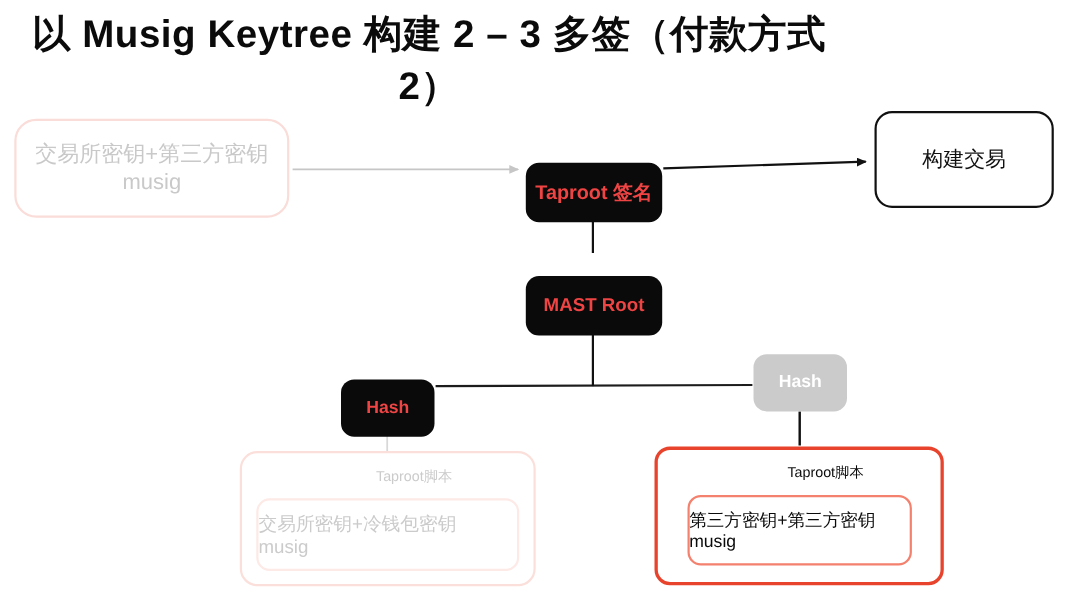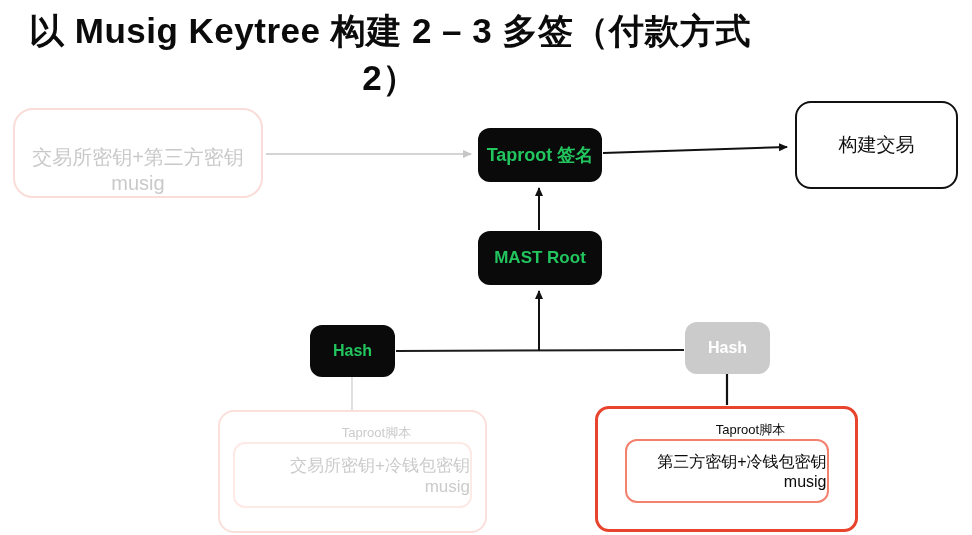--- a/index.html
+++ b/index.html
@@ -26,23 +26,24 @@
     position: absolute;
     display: flex;
     flex-direction: column;
     align-items: center;
     justify-content: center;
     text-align: center;
   }
   
   .node.black {
     background: #0a0a0a;
-    color: #22c55e;
+    color: #ef4444;
     border-radius: 12px;
     font-weight: 700;
+    margin-top: 20px;
   }
   .node.gray {
     background: #cbcbcb;
     color: #ffffff;
     border-radius: 12px;
     font-weight: 700;
   }
   .node.outline {
     background: #ffffff;
     border: 2.5px solid #111111;
@@ -64,23 +65,24 @@
     display: flex;
     flex-direction: column;
     align-items: center;
   }
   .script-box .script-title {
     margin-top: 12px;
     font-size: 13px;
     margin-left: 48px;
   }
   .script-box .inner-key {
+    margin-top: 11px;
     display: flex;
     flex-direction: column;
-    align-items: flex-end;
+    align-items: flex-start;
     justify-content: center;
     border-radius: 12px;
   }
   .script-box.faded {
     border: 2px solid #fbdfda;
     color: #cbcbcb;
   }
   .script-box.faded .inner-key {
     border: 2px solid #fde9e5;
     width: 239px; height: 66px;
@@ -94,21 +96,21 @@
   .script-box.active .inner-key {
     border: 2px solid #f4806e;
     width: 204px; height: 64px;
     font-size: 16px;
   }
   .taproot-sign { left: 478px; top: 128px; width: 124px; height: 54px; font-size: 18px; }
   .build-tx    { left: 795px; top: 101px; width: 163px; height: 88px; font-size: 19px; }
   .mast-root   { left: 478px; top: 231px; width: 124px; height: 54px; font-size: 17px; }
   .hash-left   { left: 310px; top: 325px; width: 85px;  height: 52px; font-size: 16px; }
   .hash-right  { left: 685px; top: 322px; width: 85px;  height: 52px; font-size: 16px; }
-  .musig-exchange-third { left: 13px; top: 108px; width: 250px; height: 90px; font-size: 20px; line-height: 1.3; justify-content: flex-end; }
+  .musig-exchange-third { left: 13px; top: 108px; width: 250px; height: 90px; font-size: 20px; line-height: 1.3; }
   .script-left  { left: 218px; top: 410px; width: 269px; height: 123px; }
   .script-right { left: 595px; top: 406px; width: 263px; height: 126px; }
   svg.connectors {
     position: absolute;
     left: 0; top: 0;
     width: 972px; height: 535px;
     pointer-events: none;
   }
 </style>
 </head>
@@ -171,18 +173,18 @@
     <div class="script-title">Taproot脚本</div>
     <div class="inner-key">
       <span>交易所密钥+冷钱包密钥</span>
       <span>musig</span>
     </div>
   </div>
 
   <div class="script-box active script-right">
     <div class="script-title">Taproot脚本</div>
     <div class="inner-key">
-      <span>第三方密钥+冷钱包密钥</span>
+      <span>第三方密钥+第三方密钥</span>
       <span>musig</span>
     </div>
   </div>
 
 </div>
 
 </body></html>

